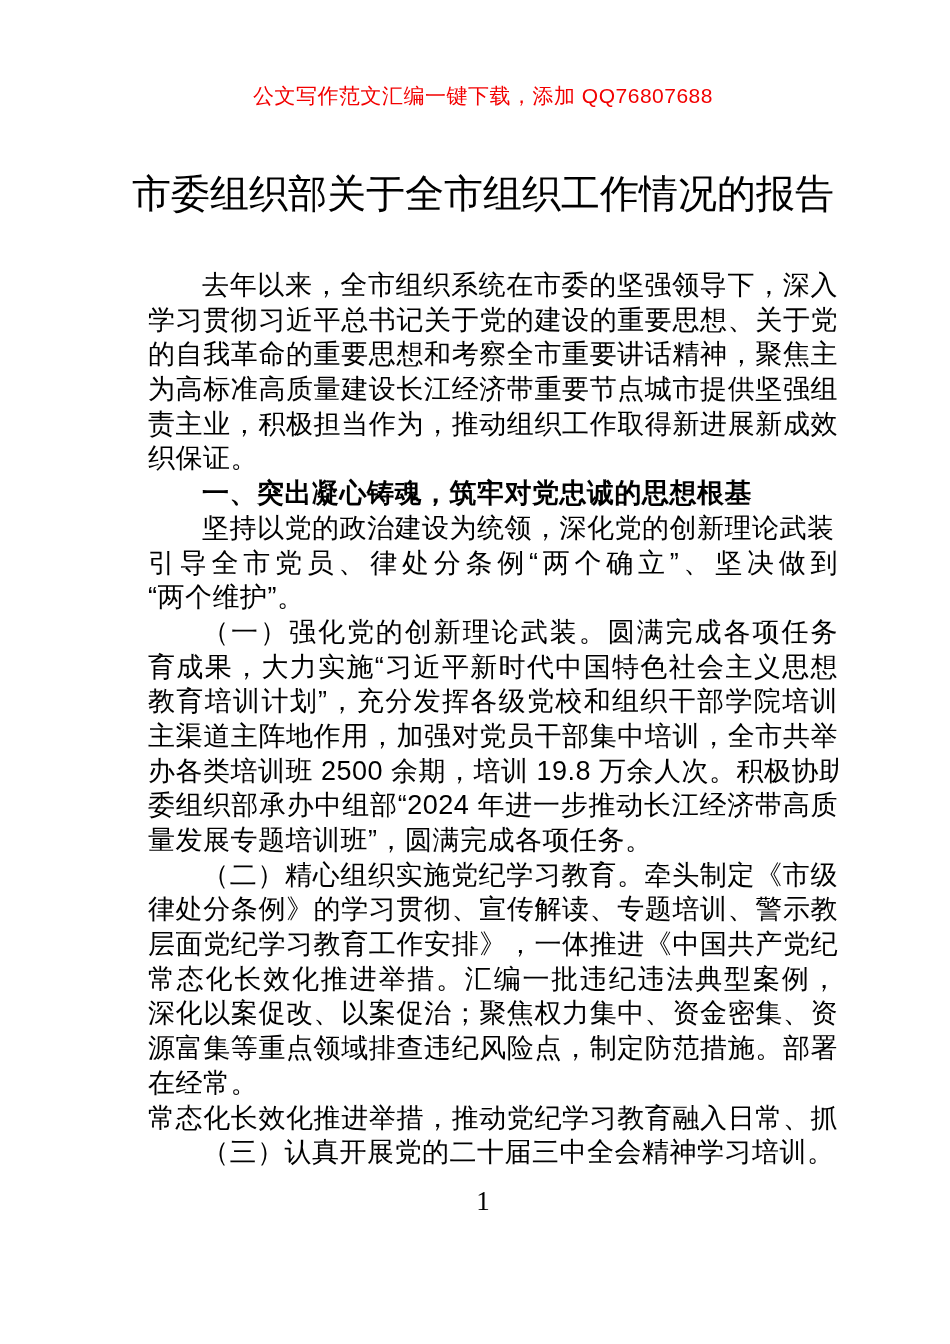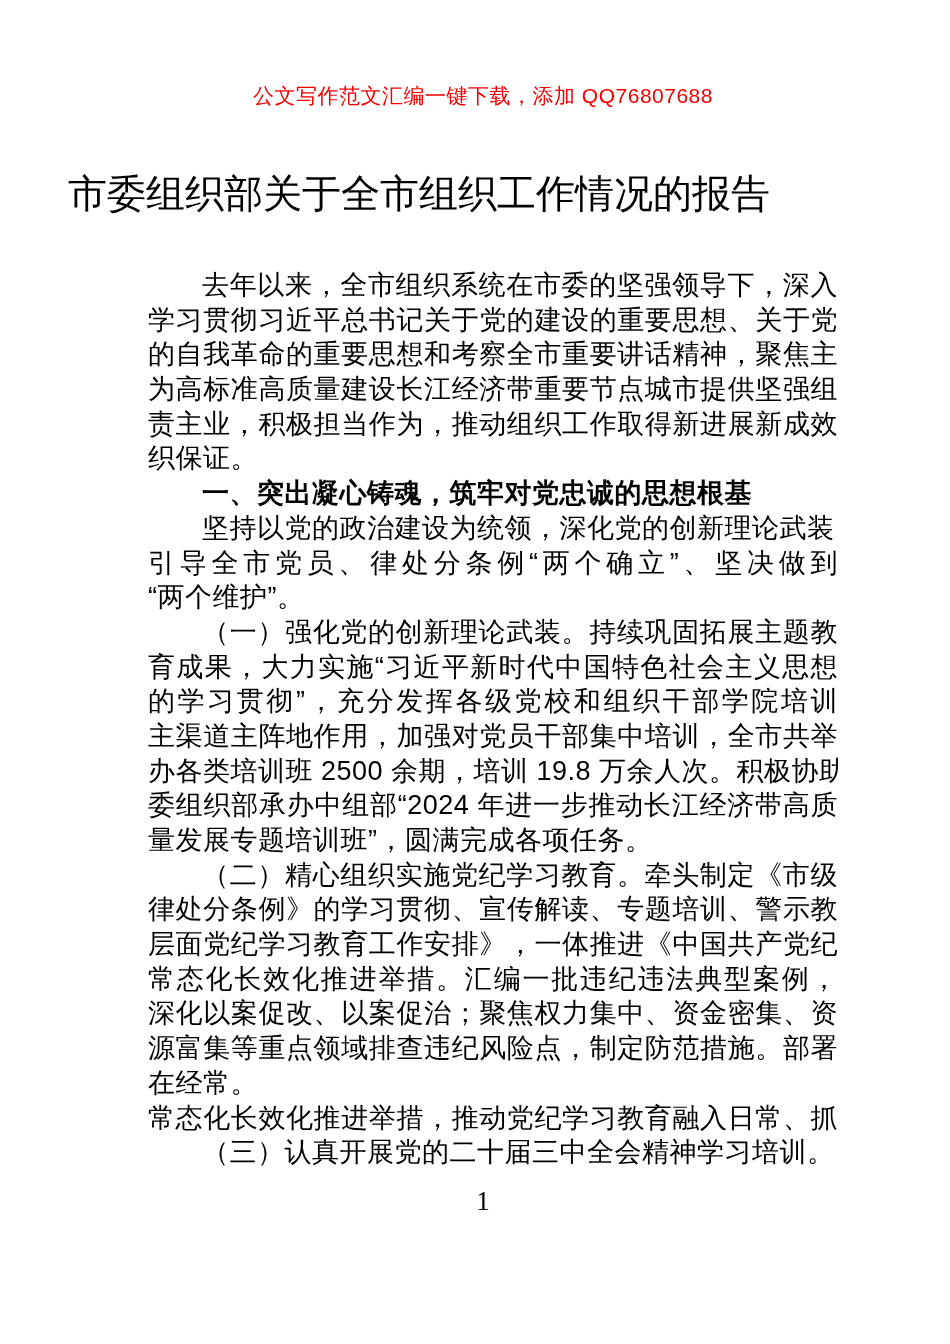--- a/index.html
+++ b/index.html
@@ -28,21 +28,21 @@
     letter-spacing: 0.5px;
     color: #f20000;
     font-weight: 400;
     white-space: nowrap;
   }
   .doc-title {
     position: absolute;
     top: 167px;
     left: 60px;
     width: 830px;
-    text-align: left;
+    text-align: center;
     font-size: 39px;
     font-weight: 500;
     letter-spacing: 0px;
     white-space: nowrap;
   }
   .body-text {
     position: absolute;
     top: 268px;
     left: 140px;
     width: 690px;
@@ -86,23 +86,23 @@
     <div class="line indent">去年以来，全市组织系统在市委的坚强领导下，深入</div>
     <div class="line">学习贯彻习近平总书记关于党的建设的重要思想、关于党</div>
     <div class="line">的自我革命的重要思想和考察全市重要讲话精神，聚焦主</div>
     <div class="line">为高标准高质量建设长江经济带重要节点城市提供坚强组</div>
     <div class="line">责主业，积极担当作为，推动组织工作取得新进展新成效</div>
     <div class="line plain">织保证。</div>
     <div class="line indent bold plain">一、突出凝心铸魂，筑牢对党忠诚的思想根基</div>
     <div class="line indent">坚持以党的政治建设为统领，深化党的创新理论武装，</div>
     <div class="line">引导全市党员、律处分条例“两个确立”、坚决做到</div>
     <div class="line plain">“两个维护”。</div>
-    <div class="line indent">（一）强化党的创新理论武装。持续巩固拓展主题教</div>
+    <div class="line indent">（一）强化党的创新理论武装。圆满完成各项任务</div>
     <div class="line">育成果，大力实施“习近平新时代中国特色社会主义思想</div>
-    <div class="line">的学习贯彻”，充分发挥各级党校和组织干部学院培训</div>
+    <div class="line">教育培训计划”，充分发挥各级党校和组织干部学院培训</div>
     <div class="line">主渠道主阵地作用，加强对党员干部集中培训，全市共举</div>
     <div class="line">办各类培训班 2500 余期，培训 19.8 万余人次。积极协助省</div>
     <div class="line">委组织部承办中组部“2024 年进一步推动长江经济带高质</div>
     <div class="line plain">量发展专题培训班”，圆满完成各项任务。</div>
     <div class="line indent">（二）精心组织实施党纪学习教育。牵头制定《市级</div>
     <div class="line">律处分条例》的学习贯彻、宣传解读、专题培训、警示教</div>
     <div class="line">层面党纪学习教育工作安排》，一体推进《中国共产党纪</div>
     <div class="line">常态化长效化推进举措。汇编一批违纪违法典型案例，</div>
     <div class="line">深化以案促改、以案促治；聚焦权力集中、资金密集、资</div>
     <div class="line">源富集等重点领域排查违纪风险点，制定防范措施。部署</div>

